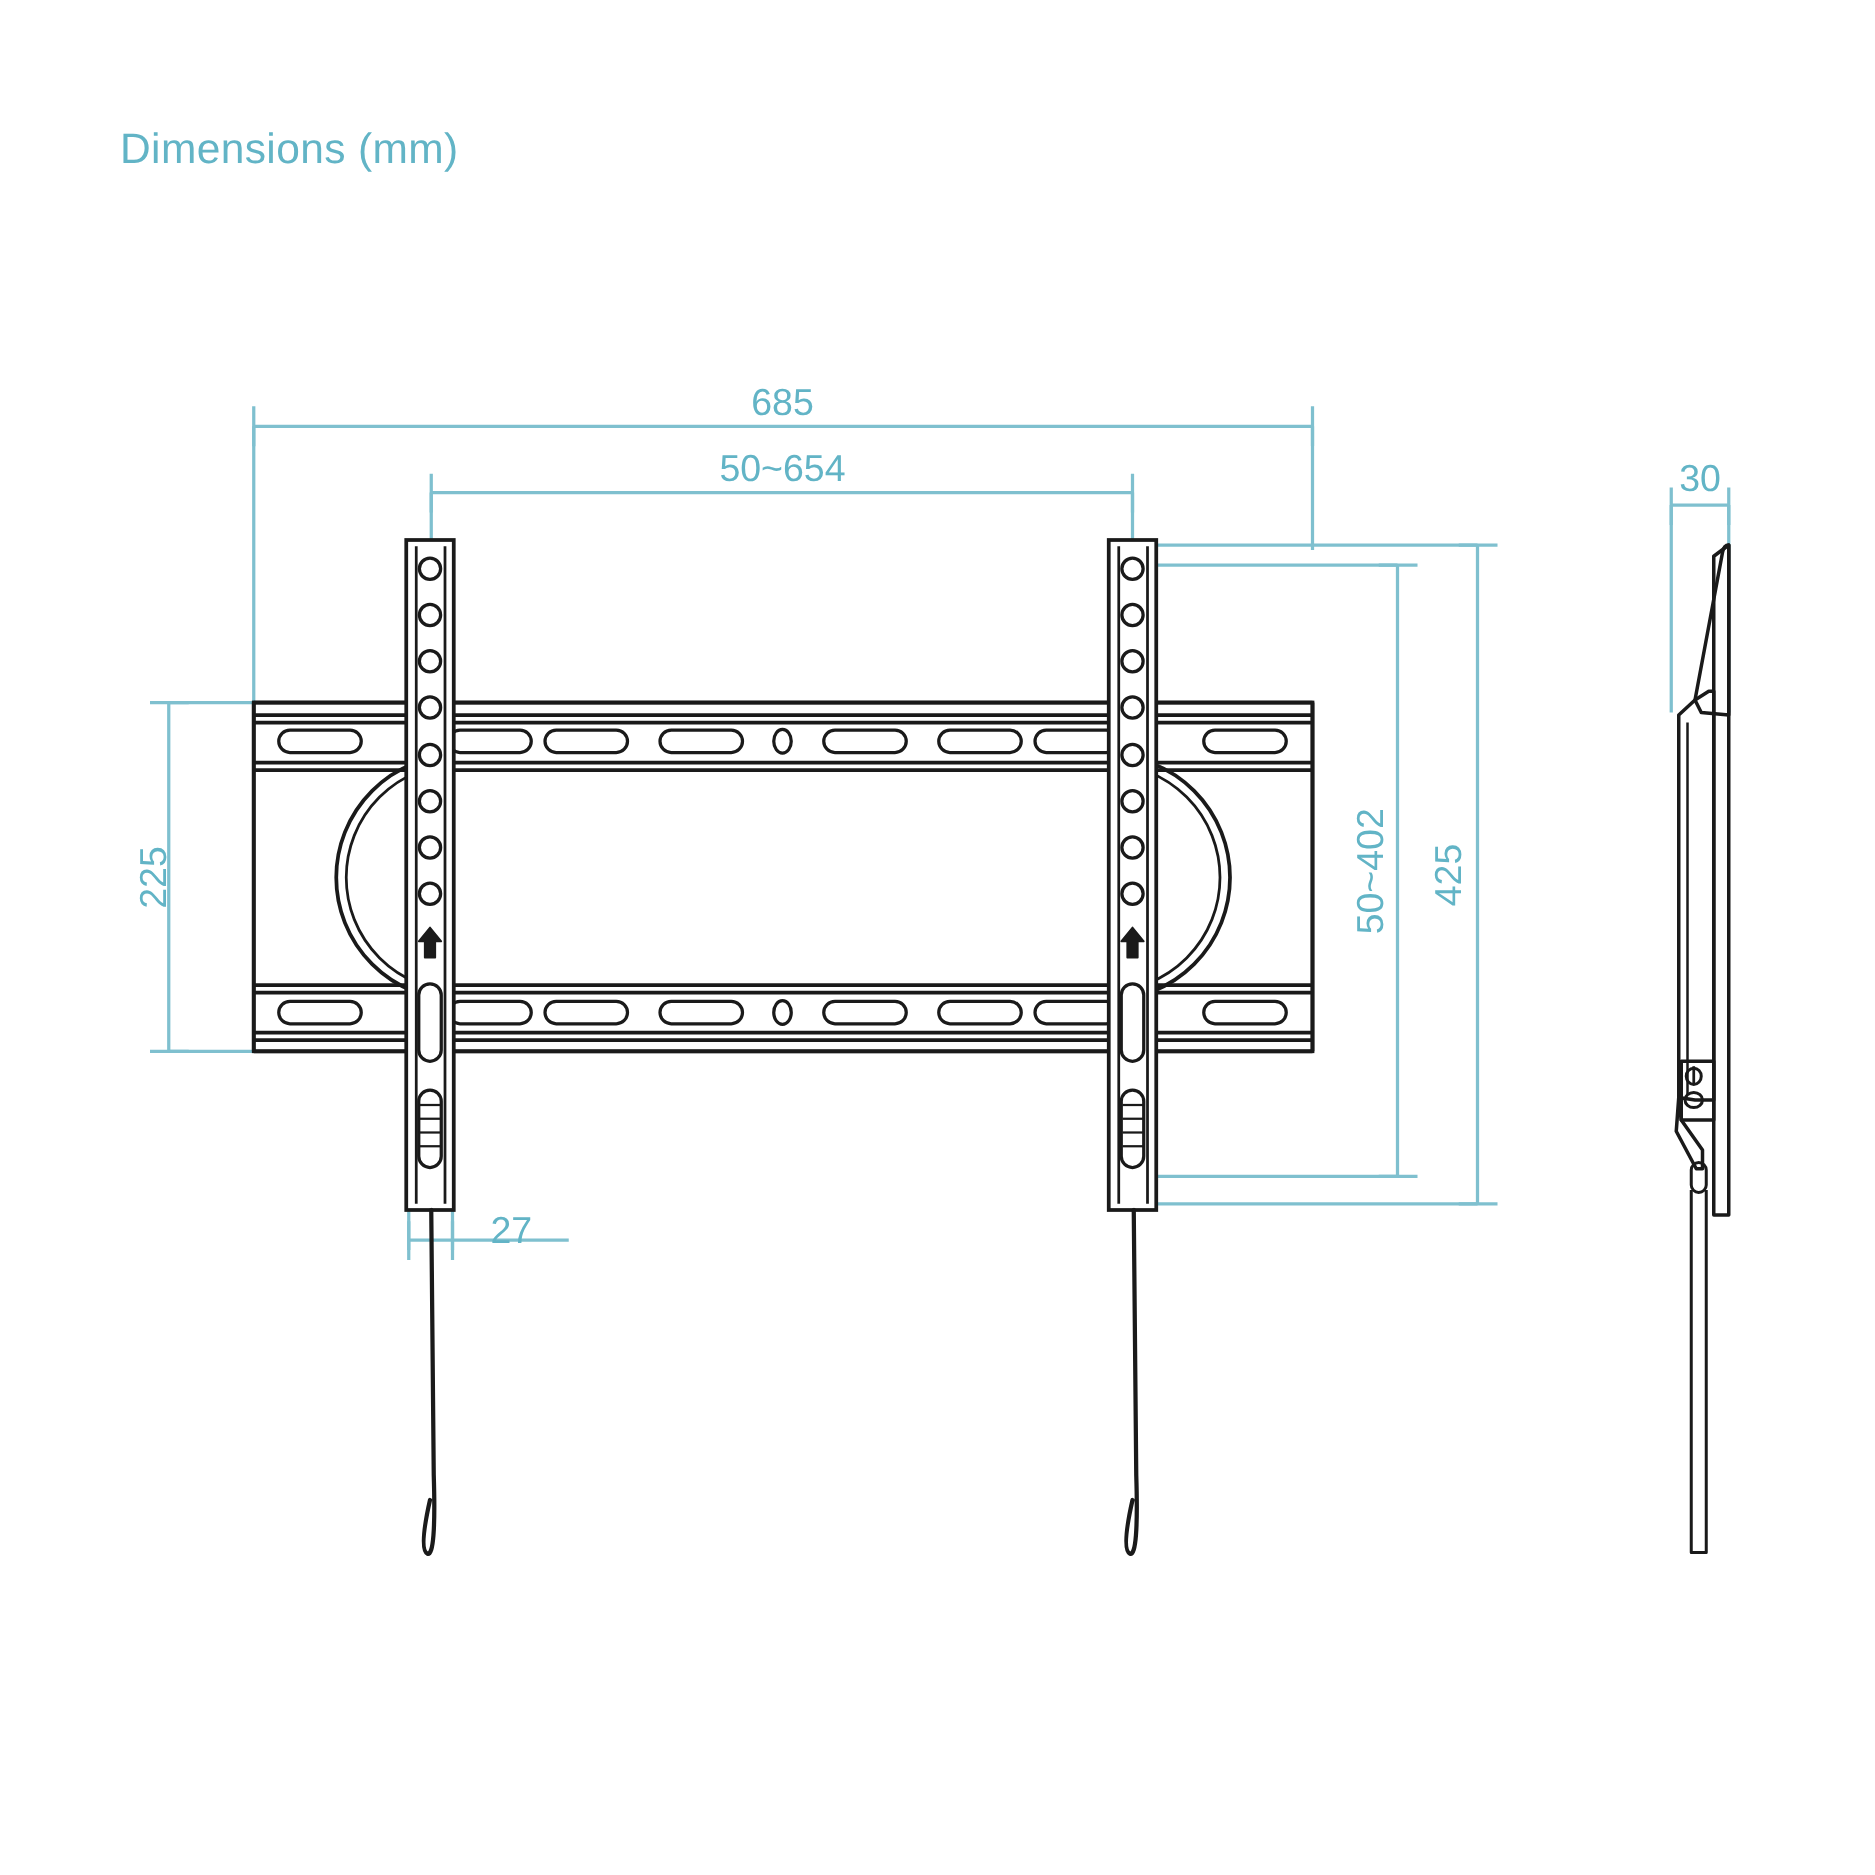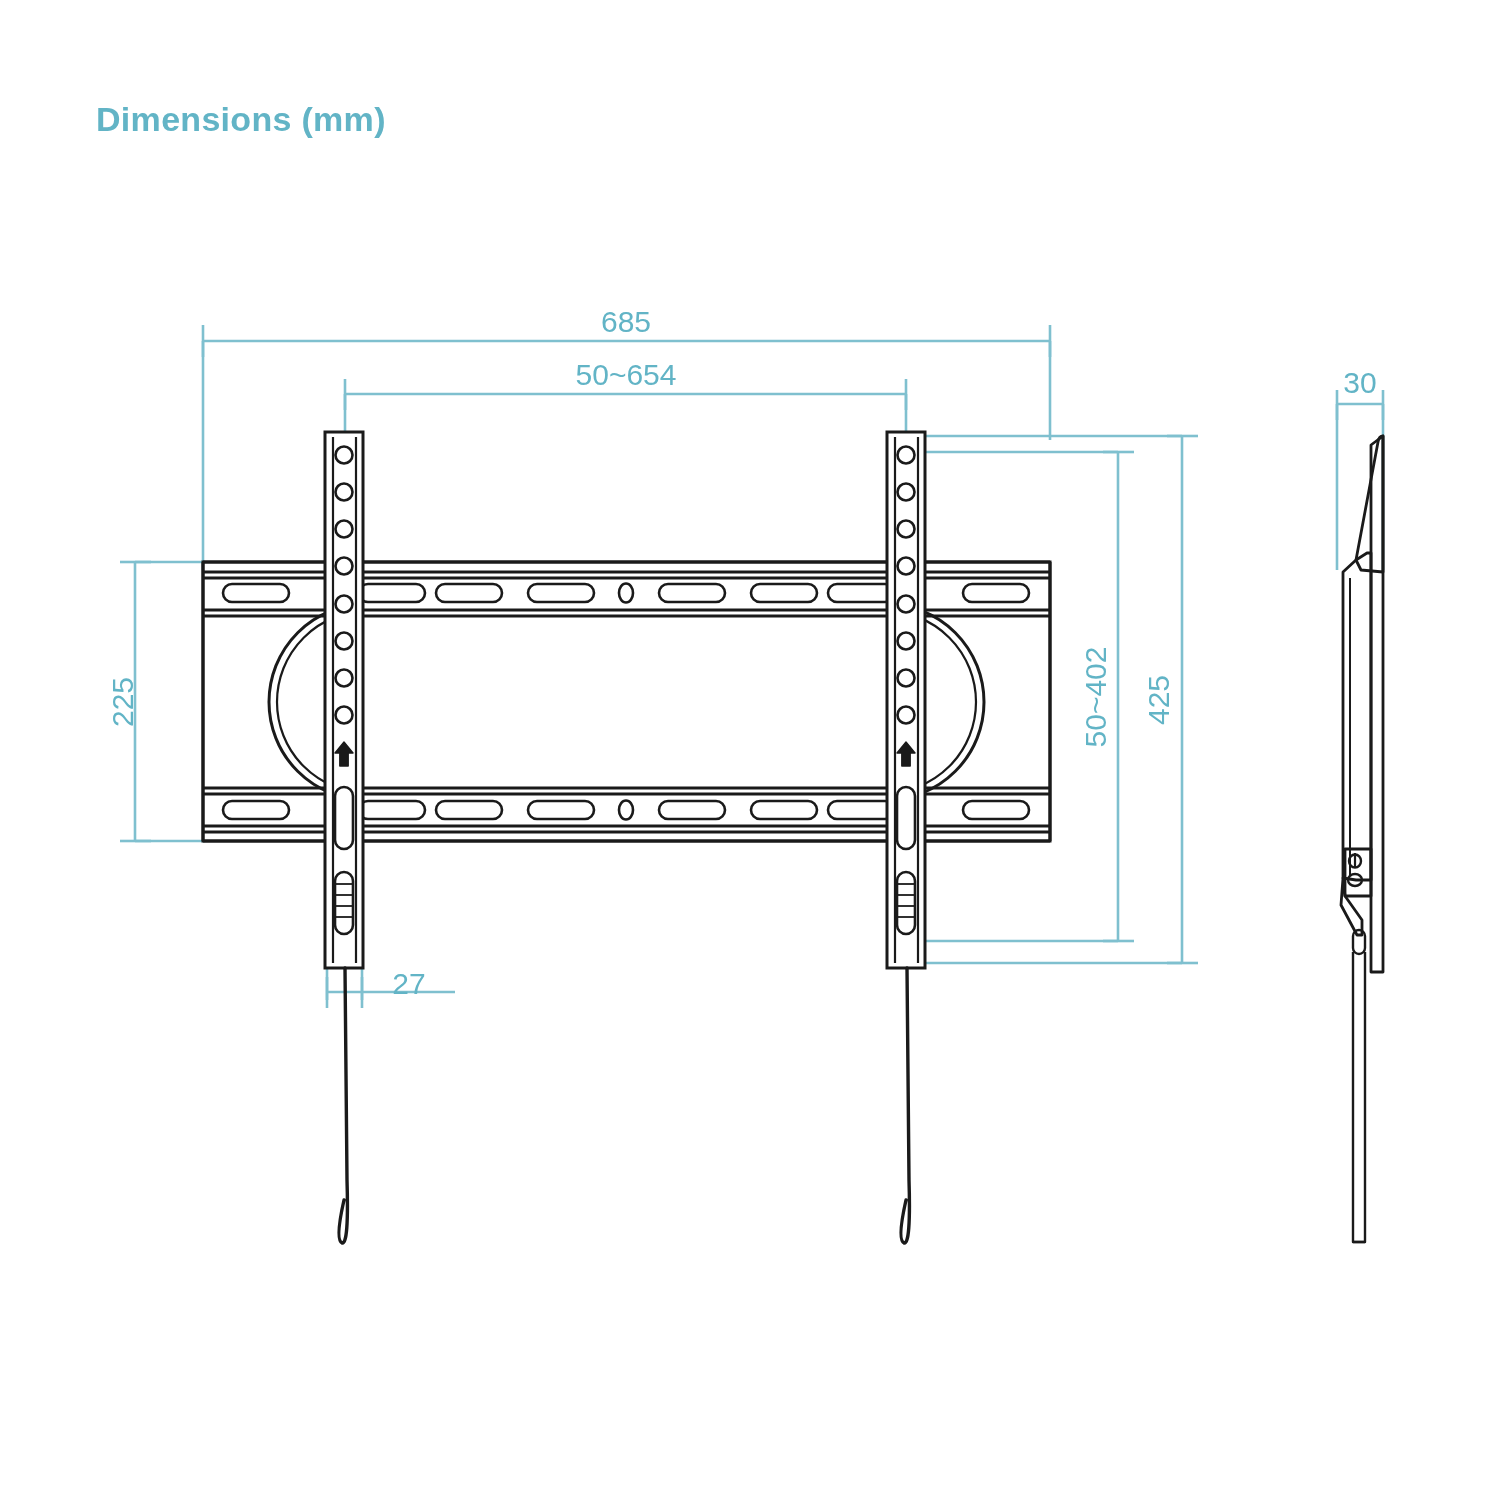--- a/index.html
+++ b/index.html
@@ -16,21 +16,21 @@
     position: relative;
     width: 1500px;
     height: 1500px;
     background: #ffffff;
   }
   #title {
     position: absolute;
     left: 96px;
     top: 100px;
     font-size: 34px;
-    font-weight: 700;
+    font-weight: 400;
     color: #62b4c6;
     letter-spacing: 0.3px;
     white-space: nowrap;
   }
   #drawing {
     position: absolute;
     left: 0;
     top: 0;
     width: 1500px;
     height: 1500px;

